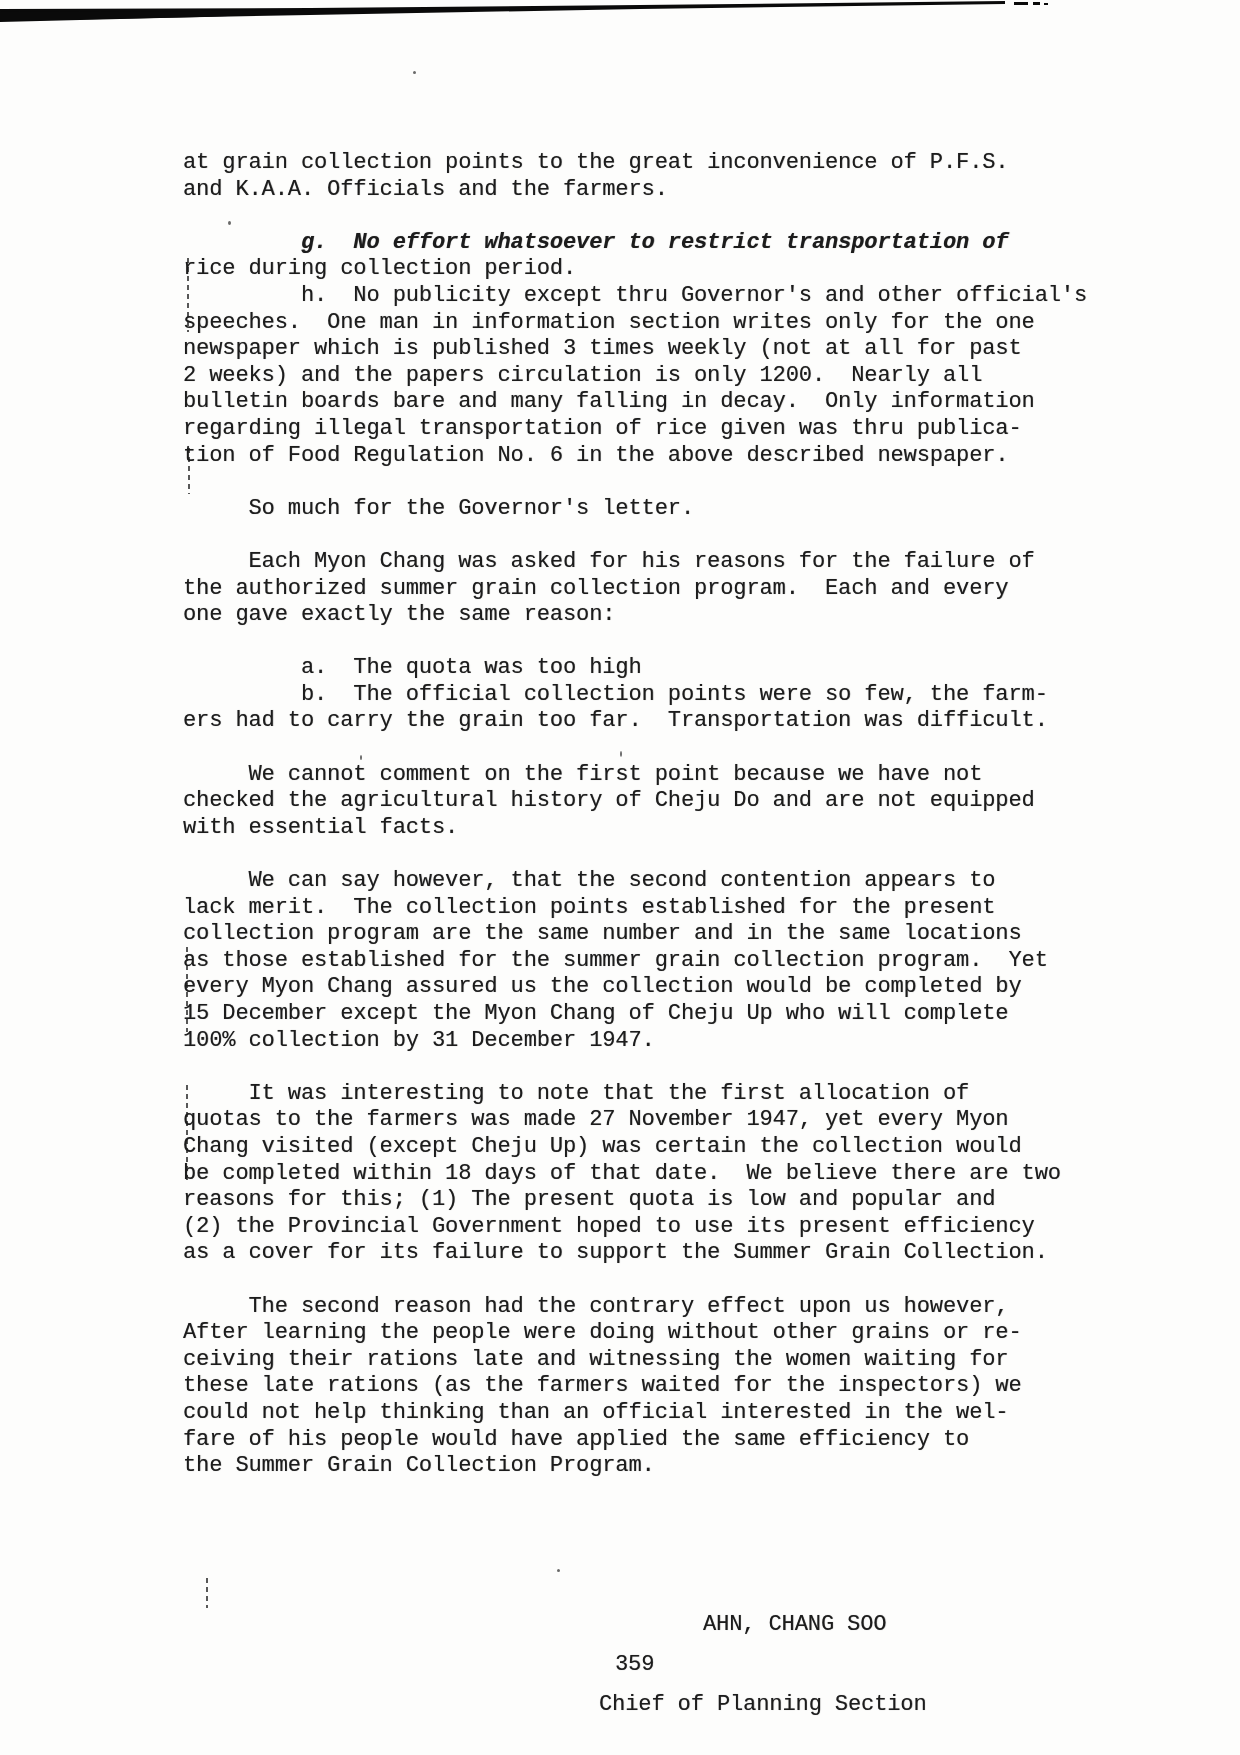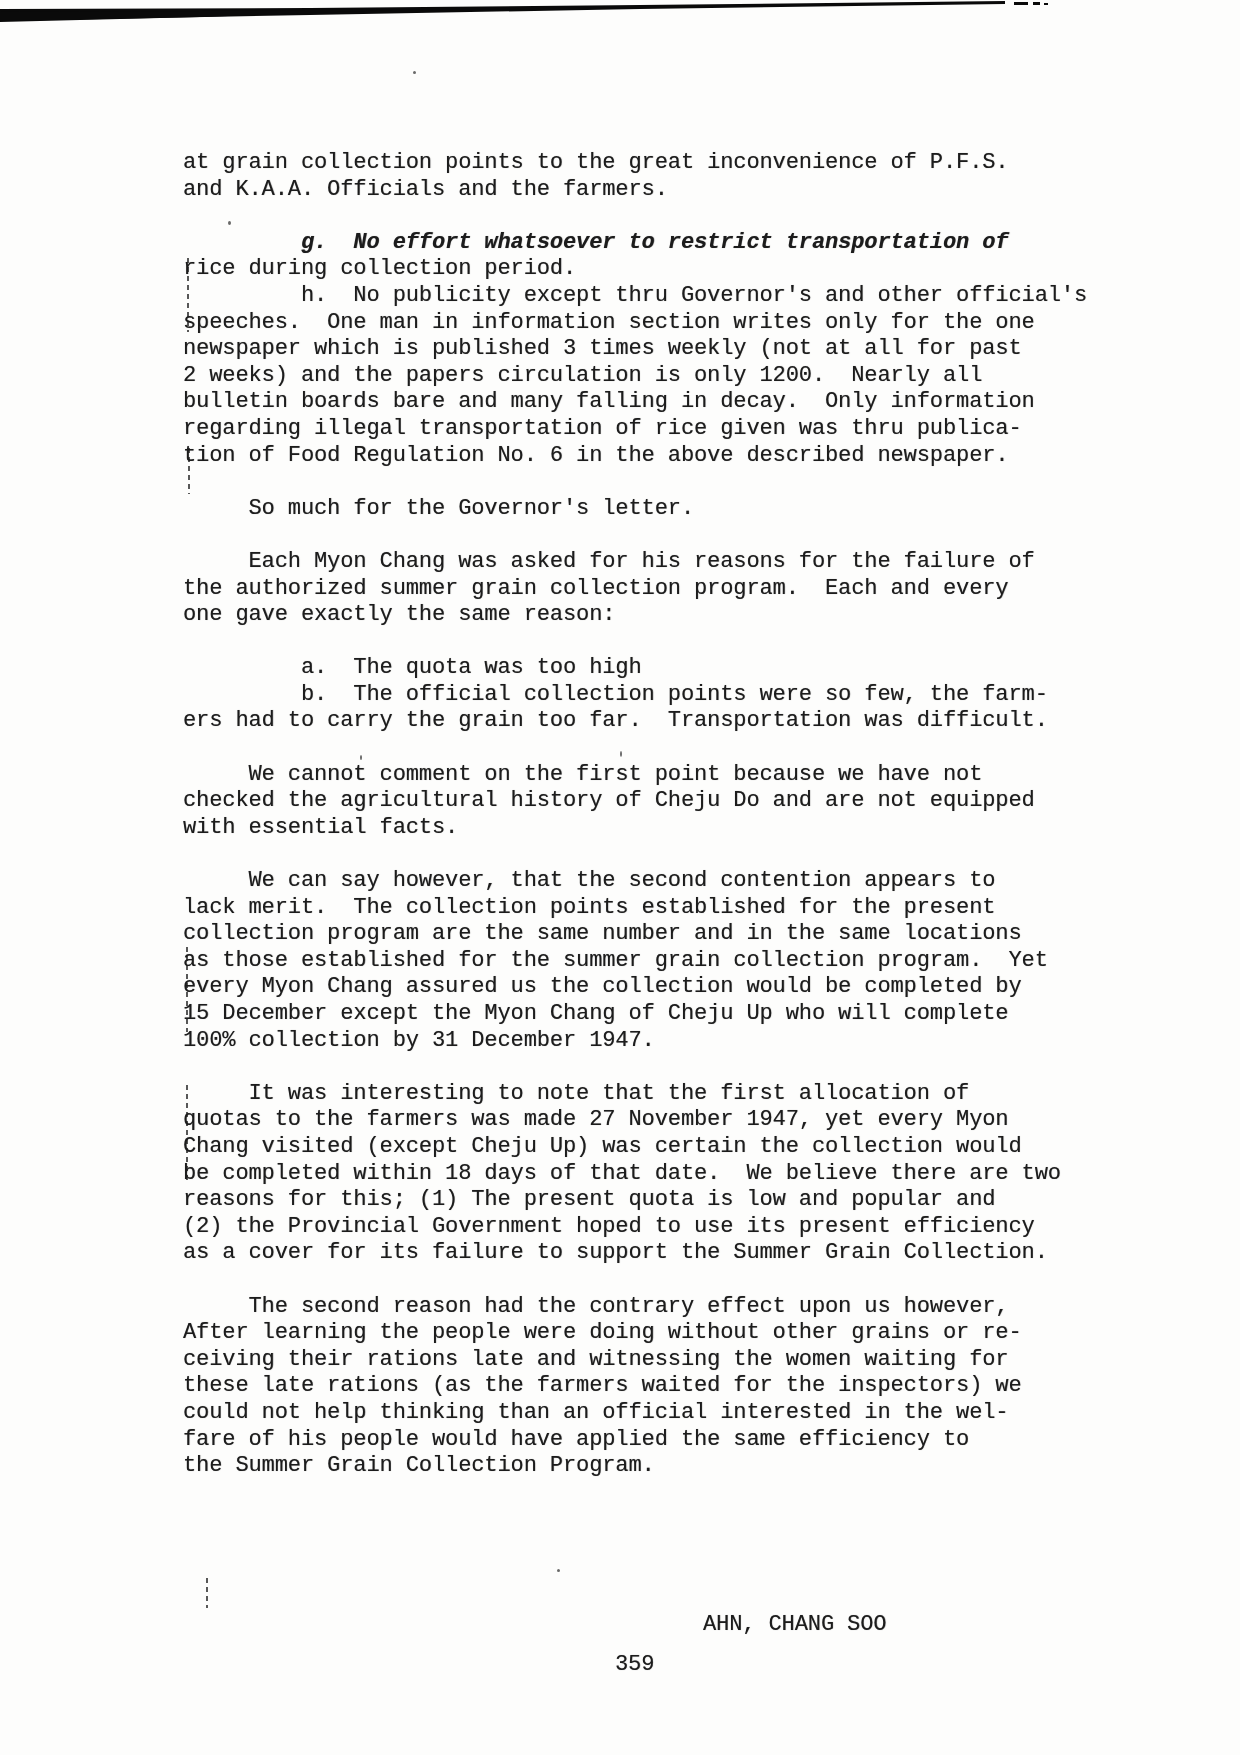--- a/index.html
+++ b/index.html
@@ -89,17 +89,18 @@
   <div class="speck speck-1"></div>
   <div class="speck speck-2"></div>
   <div class="speck speck-3"></div>
   <div class="speck speck-4"></div>
   <div class="speck speck-5"></div>
 
   <div class="doc-body typewriter"><div class="line">at grain collection points to the great inconvenience of P.F.S.</div><div class="line">and K.A.A. Officials and the farmers.</div><div class="line">&nbsp;</div><div class="line bold">         g.  No effort whatsoever to restrict transportation of</div><div class="line">rice during collection period.</div><div class="line">         h.  No publicity except thru Governor's and other official's</div><div class="line">speeches.  One man in information section writes only for the one</div><div class="line">newspaper which is published 3 times weekly (not at all for past</div><div class="line">2 weeks) and the papers circulation is only 1200.  Nearly all</div><div class="line">bulletin boards bare and many falling in decay.  Only information</div><div class="line">regarding illegal transportation of rice given was thru publica-</div><div class="line">tion of Food Regulation No. 6 in the above described newspaper.</div><div class="line">&nbsp;</div><div class="line">     So much for the Governor's letter.</div><div class="line">&nbsp;</div><div class="line">     Each Myon Chang was asked for his reasons for the failure of</div><div class="line">the authorized summer grain collection program.  Each and every</div><div class="line">one gave exactly the same reason:</div><div class="line">&nbsp;</div><div class="line">         a.  The quota was too high</div><div class="line">         b.  The official collection points were so few, the farm-</div><div class="line">ers had to carry the grain too far.  Transportation was difficult.</div><div class="line">&nbsp;</div><div class="line">     We cannot comment on the first point because we have not</div><div class="line">checked the agricultural history of Cheju Do and are not equipped</div><div class="line">with essential facts.</div><div class="line">&nbsp;</div><div class="line">     We can say however, that the second contention appears to</div><div class="line">lack merit.  The collection points established for the present</div><div class="line">collection program are the same number and in the same locations</div><div class="line">as those established for the summer grain collection program.  Yet</div><div class="line">every Myon Chang assured us the collection would be completed by</div><div class="line">15 December except the Myon Chang of Cheju Up who will complete</div><div class="line">100% collection by 31 December 1947.</div><div class="line">&nbsp;</div><div class="line">     It was interesting to note that the first allocation of</div><div class="line">quotas to the farmers was made 27 November 1947, yet every Myon</div><div class="line">Chang visited (except Cheju Up) was certain the collection would</div><div class="line">be completed within 18 days of that date.  We believe there are two</div><div class="line">reasons for this; (1) The present quota is low and popular and</div><div class="line">(2) the Provincial Government hoped to use its present efficiency</div><div class="line">as a cover for its failure to support the Summer Grain Collection.</div><div class="line">&nbsp;</div><div class="line">     The second reason had the contrary effect upon us however,</div><div class="line">After learning the people were doing without other grains or re-</div><div class="line">ceiving their rations late and witnessing the women waiting for</div><div class="line">these late rations (as the farmers waited for the inspectors) we</div><div class="line">could not help thinking than an official interested in the wel-</div><div class="line">fare of his people would have applied the same efficiency to</div><div class="line">the Summer Grain Collection Program.</div></div>
 
   <div class="signature typewriter">
     <div class="sig-name">AHN, CHANG SOO</div>
+    <div class="sig-title">Chief of Planning Section</div>
   </div>
 
   <div class="page-number typewriter">359</div>
 
 </div>
 
 </body></html>

